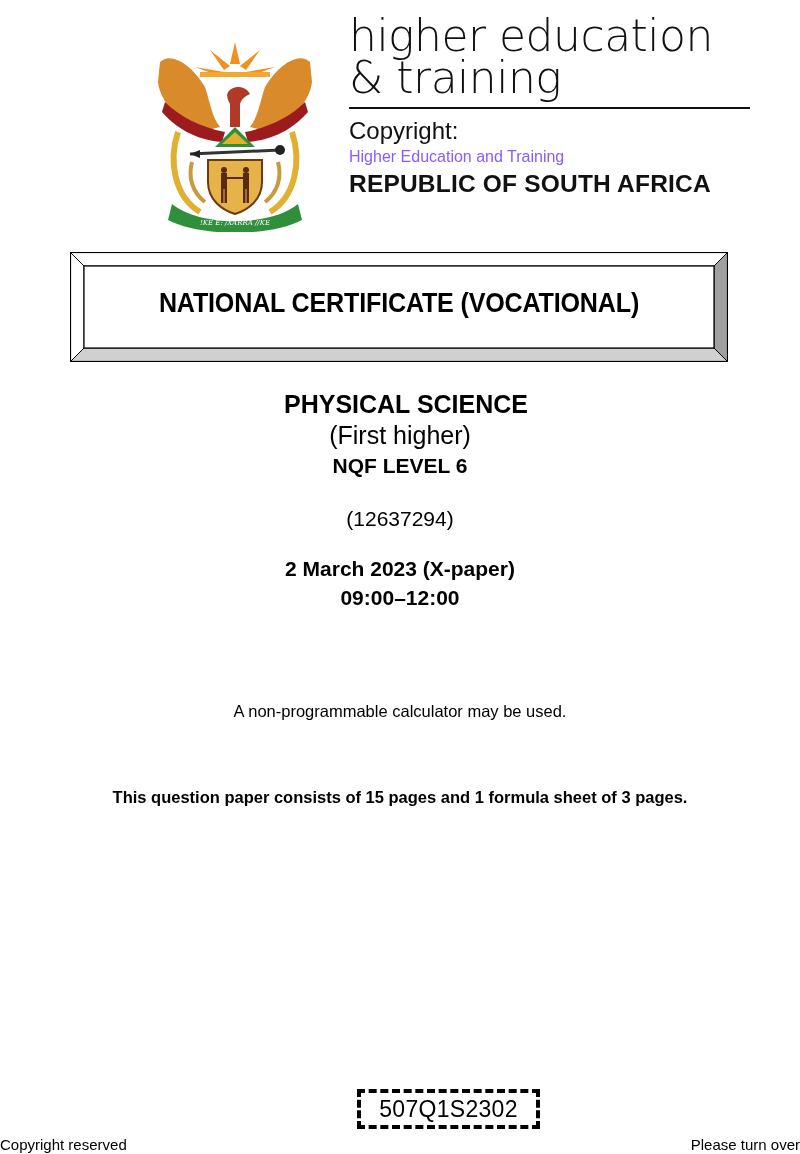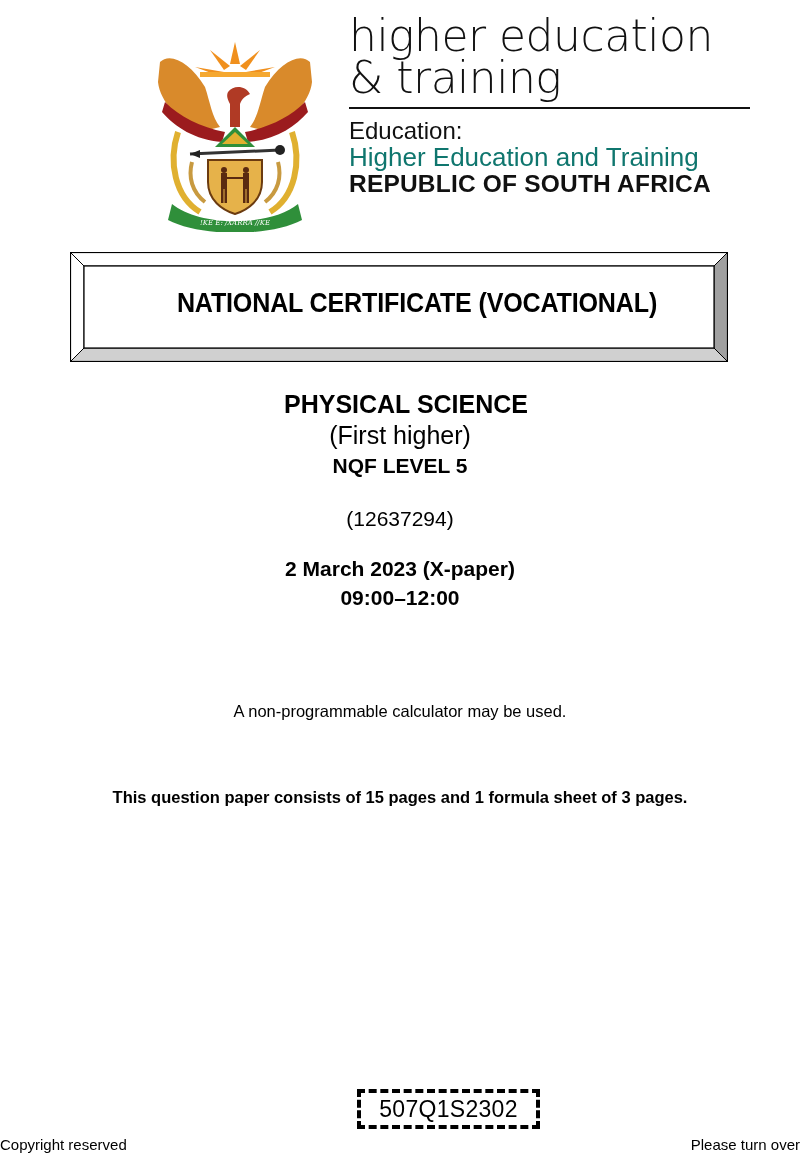--- a/index.html
+++ b/index.html
@@ -13,25 +13,25 @@
     
     .crest { left: 150px; top: 32px; width: 170px; height: 200px; text-align: right; }
     .brand-line1, .brand-line2 {
       left: 349px; font-family: "DejaVu Sans", sans-serif; font-weight: 300;
       font-size: 44px; line-height: 44px; letter-spacing: -0.5px; color: #111;
     }
     .brand-line1 { top: 14px; }
     .brand-line2 { top: 56px; }
     .brand-rule { left: 349px; top: 107px; width: 401px; height: 2px; background: #111; }
     .dept-label { left: 349px; top: 117px; font-size: 24px; line-height: 28px; color: #111; }
-    .dept-name  { left: 349px; top: 143px; font-size: 26px; line-height: 28px; color: #0f766e; }
+    .dept-name  { left: 349px; top: 143px; font-size: 16px; line-height: 28px; color: #8b5cf6; }
     .dept-country { left: 349px; top: 169px; font-size: 24.5px; line-height: 30px; font-weight: bold; color: #111; letter-spacing: 0.2px; }
 
     
-    .bevel-box { left: 70px; top: 252px; width: 658px; height: 110px; padding-left: 36px; }
+    .bevel-box { left: 70px; top: 252px; width: 658px; height: 110px; }
     .bevel-box svg { position: absolute; left: 0; top: 0; }
     .box-title {
       position: absolute; left: 0; right: 0; top: 36px; text-align: center;
       font-size: 27px; font-weight: bold; letter-spacing: -0.2px;
       transform: scaleX(0.93);
     }
 
     
     .center { left: 0; width: 800px; text-align: center; }
     .subject { top: 389px; font-size: 25px; font-weight: bold; line-height: 30px; margin-left: 6px; }
@@ -104,39 +104,39 @@
     </g>
 
     <path d="M22,172 C50,195 120,195 148,172 L152,188 C120,205 50,205 18,188 Z" fill="#2f8f3a"></path>
     <text x="85" y="193" text-anchor="middle" font-size="7" font-family="DejaVu Serif, serif" fill="#ffffff" font-style="italic">!KE E: /XARRA //KE</text>
   </svg>
 </div>
 
 <div class="abs brand-line1">higher education</div>
 <div class="abs brand-line2">&amp; training</div>
 <div class="abs brand-rule"></div>
-<div class="abs dept-label">Education:</div>
+<div class="abs dept-label">Copyright:</div>
 <div class="abs dept-name">Higher Education and Training</div>
 <div class="abs dept-country">REPUBLIC OF SOUTH AFRICA</div>
 
 <div class="abs bevel-box">
   <svg width="658" height="110" viewBox="0 0 658 110">
     <polygon points="0,0 658,0 644,14 14,14" fill="#ffffff" stroke="#000" stroke-width="1"></polygon>
     <polygon points="0,0 14,14 14,96 0,110" fill="#ffffff" stroke="#000" stroke-width="1"></polygon>
     <polygon points="658,0 658,110 644,96 644,14" fill="#a0a0a0" stroke="#000" stroke-width="1"></polygon>
     <polygon points="0,110 14,96 644,96 658,110" fill="#d0d0d0" stroke="#000" stroke-width="1"></polygon>
     <rect x="14" y="14" width="630" height="82" fill="#ffffff" stroke="#000" stroke-width="1.2"></rect>
     <rect x="0.5" y="0.5" width="657" height="109" fill="none" stroke="#000" stroke-width="1.2"></rect>
   </svg>
   <div class="box-title">NATIONAL CERTIFICATE (VOCATIONAL)</div>
 </div>
 
 <div class="abs center subject">PHYSICAL SCIENCE</div>
 <div class="abs center paper">(First higher)</div>
-<div class="abs center nqf">NQF LEVEL 5</div>
+<div class="abs center nqf">NQF LEVEL 6</div>
 <div class="abs center code">(12637294)</div>
 <div class="abs center date">2 March 2023 (X-paper)</div>
 <div class="abs center time">09:00–12:00</div>
 
 <div class="abs center calc">A non-programmable calculator may be used.</div>
 <div class="abs center pages">This question paper consists of 15 pages and 1 formula sheet of 3 pages.</div>
 
 <div class="abs paper-code-box">
   <span>507Q1S2302</span>
 </div>

